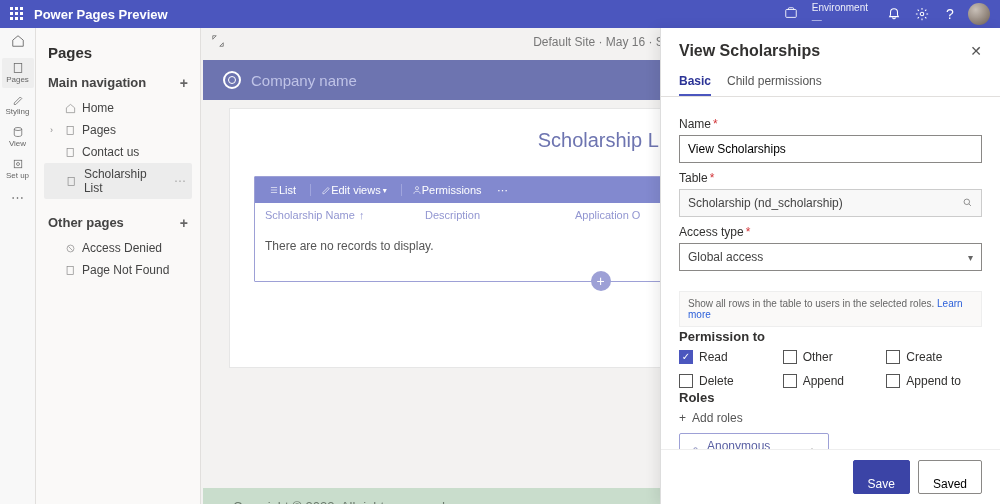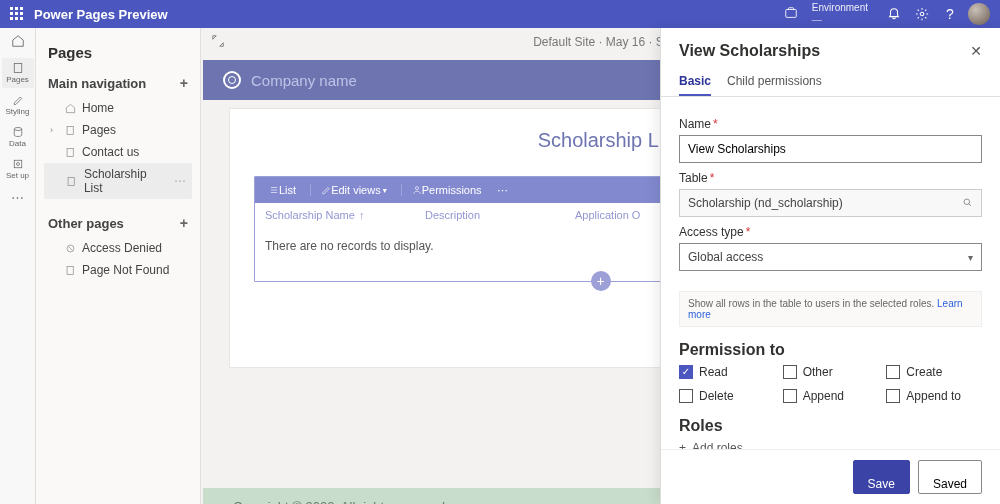--- a/index.html
+++ b/index.html
@@ -22,21 +22,21 @@
   .rail{width:36px;background:#f8f8f8;border-right:1px solid #e1dfdd;display:flex;flex-direction:column;align-items:center;padding-top:6px;gap:2px}
   .rail .home{height:18px;margin-bottom:4px}
   .rail .ritem{width:32px;height:30px;display:flex;flex-direction:column;align-items:center;justify-content:center;font-size:9px;color:#666;cursor:pointer;border-radius:2px}
   .rail .ritem.active{background:#eee}
   .rail .ritem svg{margin-bottom:1px}
   .rail .ritem span{font-size:8px}
   .rail .more{margin-top:4px;color:#666}
   
   .leftpanel{width:165px;background:#faf9f8;border-right:1px solid #e1dfdd;padding:10px 8px;overflow:auto}
   .lp-head{font-size:15px;font-weight:600;margin:6px 4px 14px}
-  .lp-sechead{font-size:13px;font-weight:600;margin:8px 4px 6px;display:flex;align-items:center;justify-content:space-between;color:#444}
+  .lp-sechead{font-size:13px;font-weight:600;margin:8px 4px 6px;display:flex;justify-content:space-between;color:#444}
   .lp-sechead .plus{color:#666;font-size:14px;cursor:pointer}
   .lp-item{display:flex;align-items:center;gap:6px;padding:4px 6px;font-size:12px;color:#444;cursor:pointer;border-radius:2px}
   .lp-item.indent{padding-left:20px}
   .lp-item.deep{padding-left:22px}
   .lp-item.active{background:#ececec}
   .lp-chev{width:8px;color:#888;font-size:9px}
   .lp-icn{width:12px;height:12px;display:flex;align-items:center;justify-content:center;color:#777}
   .lp-item .dots{margin-left:auto;color:#aaa;font-size:12px}
   
   .canvaswrap{flex:1;display:flex;flex-direction:column;background:#f3f2f1;position:relative;min-width:0}
@@ -87,21 +87,21 @@
   .chk{display:flex;align-items:center;gap:6px;font-size:12px;cursor:pointer}
   .cbox{width:14px;height:14px;border:1px solid #555;display:flex;align-items:center;justify-content:center}
   .cbox.checked{background:#4b56be;border-color:#4b56be}
   .cbox.checked:after{content:"✓";color:#fff;font-size:10px;line-height:1}
   .addrole{display:flex;align-items:center;gap:6px;font-size:12px;color:#555;cursor:pointer;margin:4px 0 8px}
   .rolechip{border:1px solid #9da0d6;padding:5px 10px;display:flex;align-items:center;gap:6px;font-size:12px;color:#5a60a3;margin-bottom:6px;width:150px;border-radius:2px}
   .rolechip .dots{margin-left:auto;color:#888;cursor:pointer}
   .rfoot{padding:10px 18px;border-top:1px solid #eee;display:flex;justify-content:flex-end;gap:8px}
   .btn{height:26px;padding:16px 14px;font-size:12px;border:1px solid #8a8886;background:#fff;cursor:pointer;border-radius:2px}
   .btn.primary{background:#3b44a6;border-color:#3b44a6;color:#fff}
-  .seclabel{font-size:16px;font-weight:600;margin:14px 0 6px}
+  .seclabel{font-size:13px;font-weight:600;margin:2px 0 6px}
 </style>
 </head>
 <body>
 
 <div class="titlebar">
   <div class="waffle">
       <span></span>
       <span></span>
       <span></span>
       <span></span>
@@ -158,21 +158,21 @@
         <svg width="12" height="12" viewBox="0 0 16 16" fill="none">
           <path d="M3 12l8-8 2 2-8 8H3v-2z" stroke="#666"></path>
         </svg>
         <span>Styling</span>
       </div>
     <div class="ritem">
         <svg width="12" height="12" viewBox="0 0 16 16" fill="none">
           <ellipse cx="8" cy="4" rx="5" ry="2" stroke="#666"></ellipse>
           <path d="M3 4v8c0 1.1 2.2 2 5 2s5-.9 5-2V4" stroke="#666"></path>
         </svg>
-        <span>Data</span>
+        <span>View</span>
       </div>
     <div class="ritem">
         <svg width="12" height="12" viewBox="0 0 16 16" fill="none">
           <rect x="3" y="3" width="10" height="10" stroke="#666"></rect>
           <circle cx="8" cy="8" r="2" stroke="#666"></circle>
         </svg>
         <span>Set up</span>
       </div>
     <div class="more">⋯</div>
   </div>

